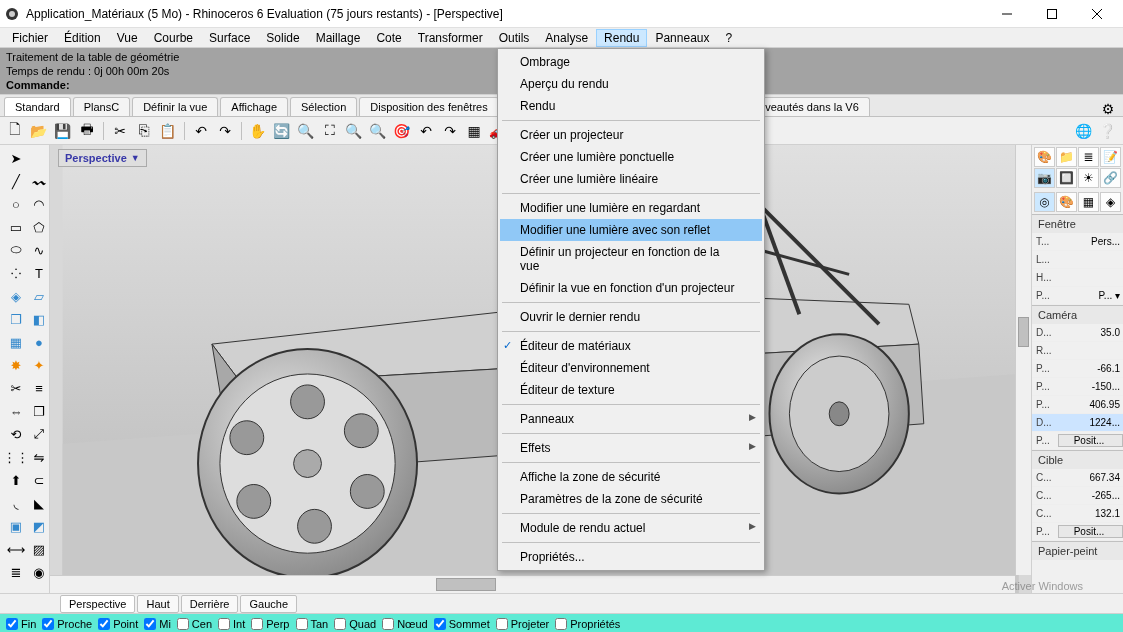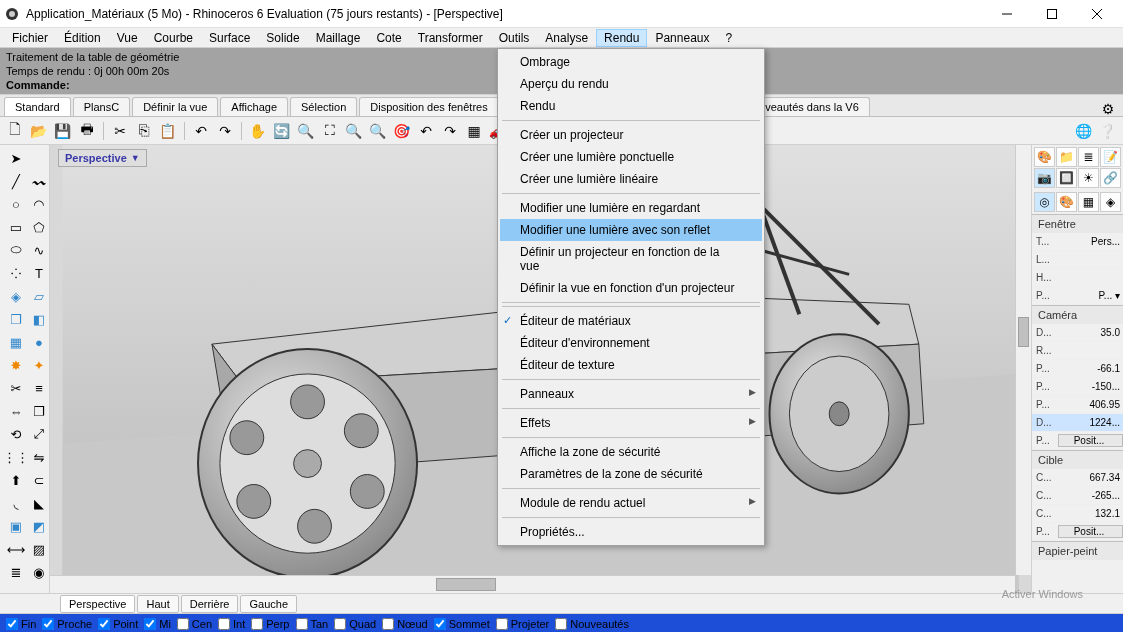--- a/index.html
+++ b/index.html
@@ -37,33 +37,33 @@
 .rtab.active { background: #cce8ff; }
 .prop-section { border-top: 1px solid #c0c0c0; }
 .prop-header { background: #e8e8e8; padding: 3px 6px; font-size: 11px; color: #333; }
 .prop-row { display: flex; align-items: center; border-bottom: 1px solid #eee; height: 18px; }
 .prop-key { width: 26px; padding-left: 4px; font-size: 10px; color: #444; overflow: hidden; white-space: nowrap; }
 .prop-val { flex: 1; font-size: 10px; padding-right: 3px; text-align: right; overflow: hidden; white-space: nowrap; }
 .prop-val.btn { background: #e8e8e8; border: 1px solid #bbb; text-align: center; cursor: pointer; }
 .bottom-tabs { height: 20px; background: #f0f0f0; display: flex; align-items: center; padding: 0 60px; gap: 2px; border-top: 1px solid #d0d0d0; }
 .btab { padding: 2px 8px; border: 1px solid #c0c0c0; background: #f8f8f8; border-radius: 2px; font-size: 11px; cursor: pointer; }
 .btab.active { background: #fff; }
-.osnap { height: 20px; background: #1d4ed8; display: flex; align-items: center; padding: 0 6px; gap: 6px; border-top: 1px solid #d0d0d0; }
+.osnap { height: 20px; background: #5eead4; display: flex; align-items: center; padding: 0 6px; gap: 6px; border-top: 1px solid #d0d0d0; }
 .check { display: flex; align-items: center; gap: 3px; font-size: 11px; }
 .check input { width: 12px; height: 12px; }
 .dropdown { position: absolute; left: 497px; top: 48px; width: 268px; background: #f0f0f0; border: 1px solid #a0a0a0; box-shadow: 2px 2px 6px rgba(0,0,0,0.3); z-index: 1000; padding: 2px; }
 .dd-item { padding: 4px 20px; font-size: 12px; cursor: pointer; position: relative; }
 .dd-item:hover, .dd-item.hl { background: #90c8f6; }
 .dd-sep { height: 1px; background: #c0c0c0; margin: 3px 2px; }
 .dd-check { position: absolute; left: 3px; color: #0066cc; }
 .dd-arrow { position: absolute; right: 6px; font-size: 9px; color: #555; }
 .scrollbar-v { position: absolute; right: 0; top: 0; bottom: 18px; width: 16px; background: #f0f0f0; border-left: 1px solid #ccc; }
 .scrollbar-h { position: absolute; bottom: 0; left: 0; right: 16px; height: 18px; background: #f0f0f0; border-top: 1px solid #ccc; }
 .sb-thumb { background: #c0c0c0; border: 1px solid #a0a0a0; }
-.watermark { position: absolute; right: 40px; bottom: 32px; color: rgba(120,120,120,0.7); font-size: 14px; z-index: 50; text-align: right; }
+.watermark { position: absolute; right: 40px; bottom: 40px; color: rgba(120,120,120,0.7); font-size: 14px; z-index: 50; text-align: right; }
 </style>
 </head>
 <body>
 
 <div class="titlebar">
   <span class="title-icon">
     <svg width="16" height="16">
         <circle cx="8" cy="8" r="6" fill="#333"></circle>
         <circle cx="8" cy="8" r="3" fill="#ccc"></circle>
       </svg>
@@ -398,38 +398,39 @@
     <label class="check">
       <input type="checkbox" checked="" style="">
       <span>Sommet</span>
     </label>
     <label class="check">
       <input type="checkbox" style="">
       <span>Projeter</span>
     </label>
     <label class="check">
       <input type="checkbox" style="">
-      <span>Nouveautés</span>
+      <span>Propriétés</span>
     </label>
   </div>
 
 <div class="dropdown" id="dropdown">
     <div class="dd-item">Ombrage</div>
     <div class="dd-item">Aperçu du rendu</div>
     <div class="dd-item">Rendu</div>
     <div class="dd-sep"></div>
     <div class="dd-item">Créer un projecteur</div>
     <div class="dd-item">Créer une lumière ponctuelle</div>
     <div class="dd-item">Créer une lumière linéaire</div>
     <div class="dd-sep"></div>
     <div class="dd-item">Modifier une lumière en regardant</div>
     <div class="dd-item hl">Modifier une lumière avec son reflet</div>
     <div class="dd-item">Définir un projecteur en fonction de la vue</div>
     <div class="dd-item">Définir la vue en fonction d'un projecteur</div>
     <div class="dd-sep"></div>
+    <div class="dd-item">Ouvrir le dernier rendu</div>
     <div class="dd-sep"></div>
     <div class="dd-item">Éditeur de matériaux<span class="dd-check">✓</span></div>
     <div class="dd-item">Éditeur d'environnement</div>
     <div class="dd-item">Éditeur de texture</div>
     <div class="dd-sep"></div>
     <div class="dd-item">Panneaux<span class="dd-arrow">▶</span></div>
     <div class="dd-sep"></div>
     <div class="dd-item">Effets<span class="dd-arrow">▶</span></div>
     <div class="dd-sep"></div>
     <div class="dd-item">Affiche la zone de sécurité</div>

